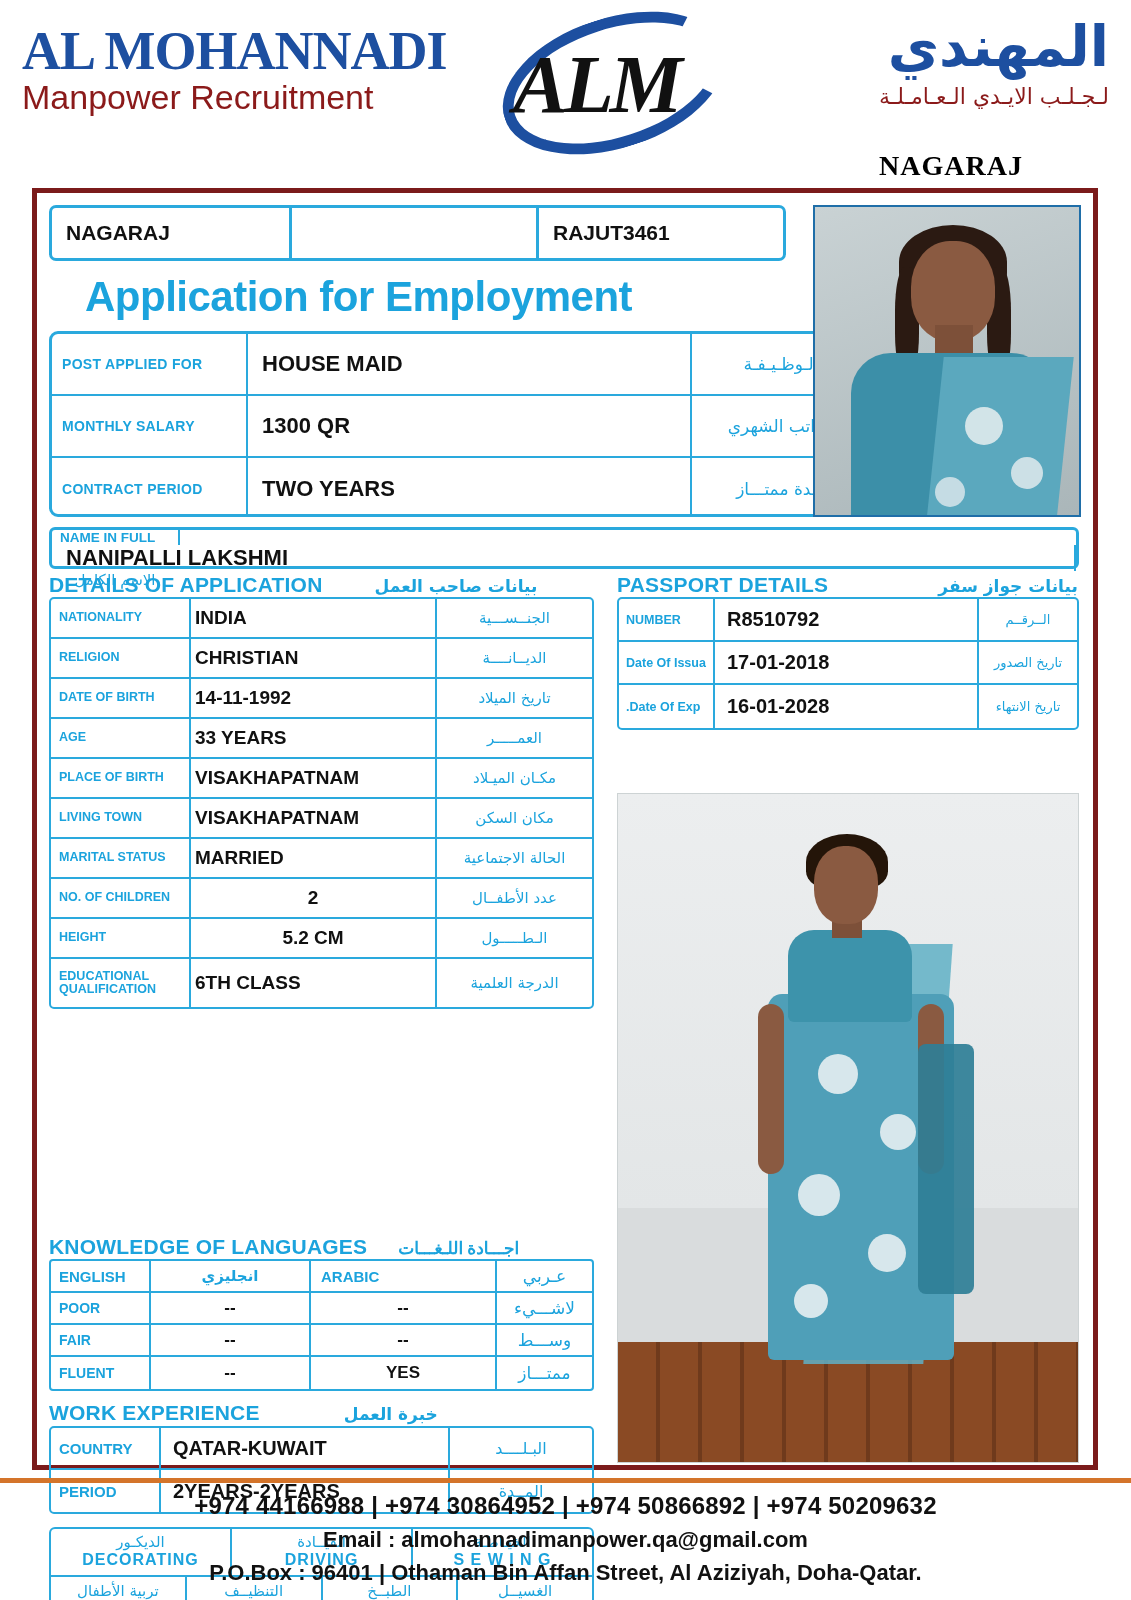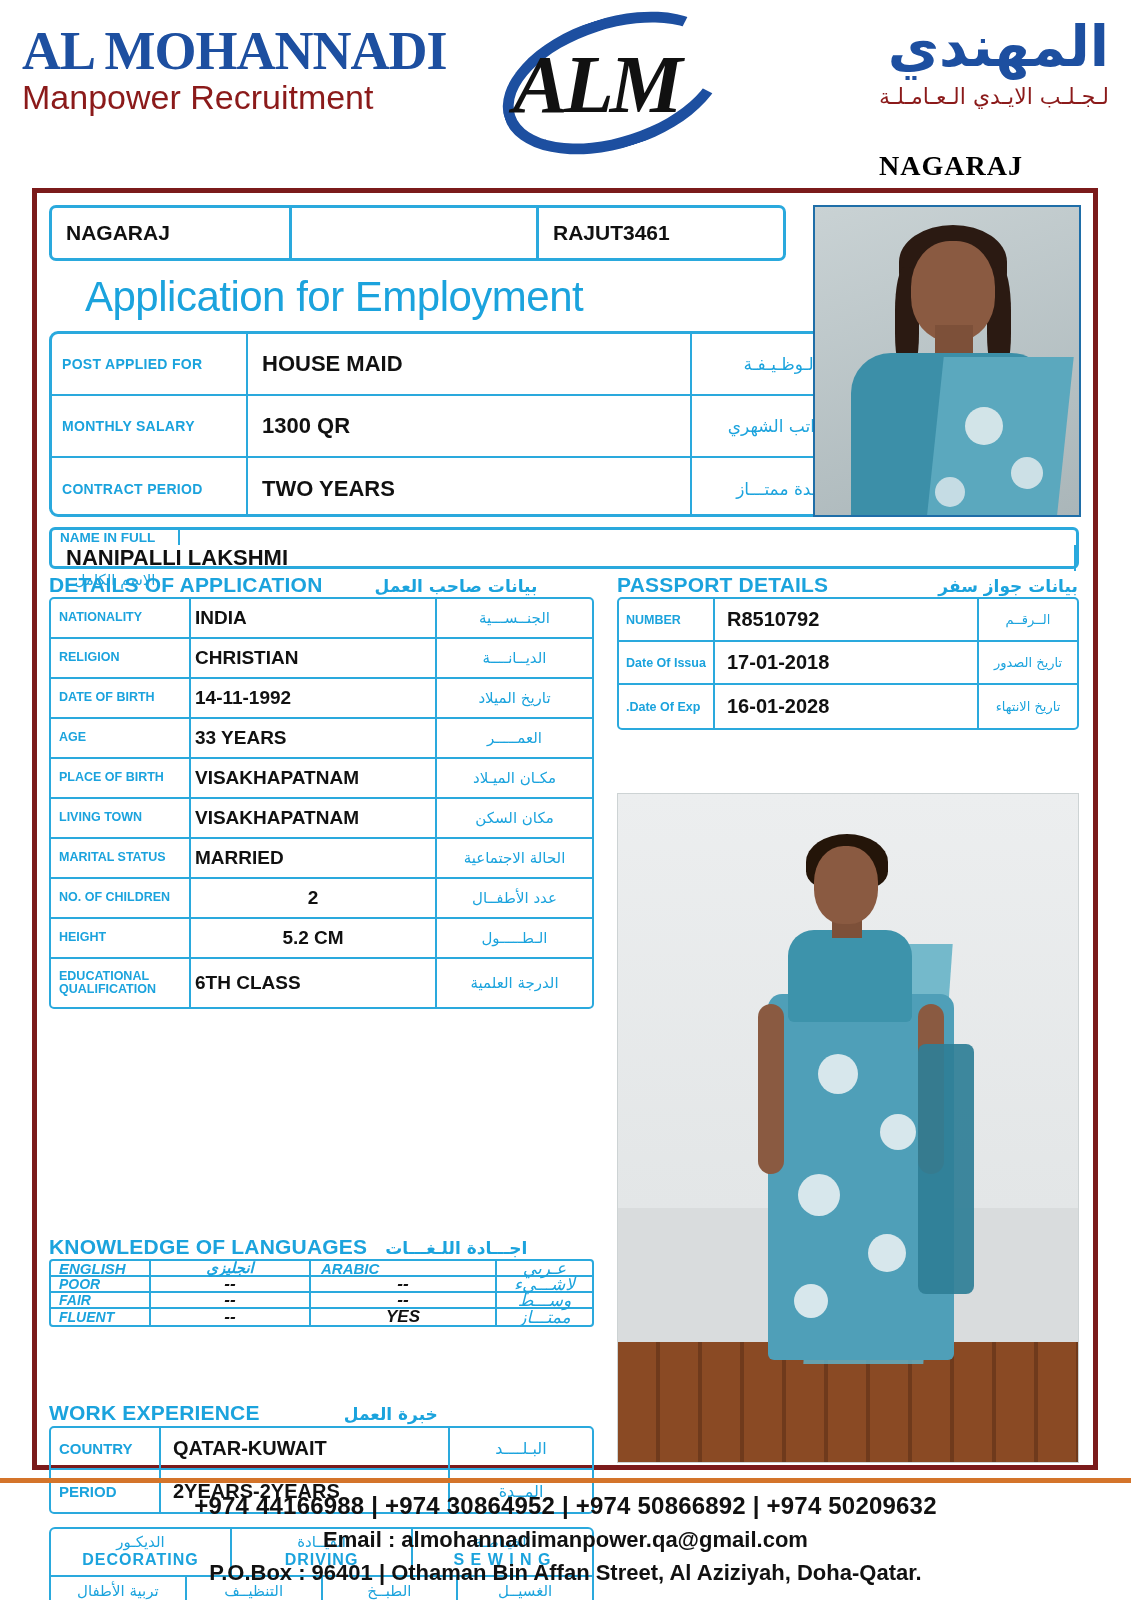--- a/index.html
+++ b/index.html
@@ -137,21 +137,21 @@
     color: #111;
   }
   .top-row .c1 { width: 240px; border-right: 3px solid #2aa9dd; }
   .top-row .c2 { width: 247px; border-right: 3px solid #2aa9dd; }
   .top-row .c3 { flex: 1; }
 
   .title-main {
     position: absolute;
     left: 48px; top: 80px;
     font-family: "Liberation Sans", sans-serif;
-    font-weight: normal;
+    font-weight: bold;
     font-size: 42px;
     color: #1ba3dd;
     letter-spacing: -0.5px;
   }
 
   
   .post-block {
     position: absolute;
     left: 12px; top: 138px;
     width: 824px; height: 186px;
@@ -317,21 +317,21 @@
 
   
   .lang-tbl {
     position: absolute;
     left: 12px; top: 1066px;
     width: 545px;
     border: 2px solid #2aa9dd;
     border-radius: 4px;
     overflow: hidden;
   }
-  .lang-tbl .row { display: flex; height: 16px; border-bottom: 2px solid #2aa9dd; font-style: italic; }
+  .lang-tbl .row { display: flex; height: 32px; border-bottom: 2px solid #2aa9dd; }
   .lang-tbl .row:last-child { border-bottom: none; }
   .lang-tbl .c { border-right: 2px solid #2aa9dd; display: flex; align-items: center; }
   .lang-tbl .c:last-child { border-right: none; }
   .lang-tbl .c-lbl { width: 100px; padding-left: 8px; font-size: 14px; font-weight: bold; color: #1ba3dd; }
   .lang-tbl .c-mid { width: 160px; justify-content: center; font-size: 17px; font-weight: bold; color: #111; }
   .lang-tbl .c-mid2 { width: 186px; justify-content: center; font-size: 17px; font-weight: bold; color: #111; }
   .lang-tbl .c-ar { flex: 1; justify-content: center; font-family: "DejaVu Sans", sans-serif; font-size: 17px; color: #1ba3dd; direction: rtl; }
   .lang-tbl .hdr .c-lbl { font-size: 15px; }
   .lang-tbl .hdr .c-mid { font-family: "DejaVu Sans", sans-serif; font-size: 15px; color: #1ba3dd; direction: rtl; }
   .lang-tbl .hdr .c-mid2 { font-size: 15px; color: #1ba3dd; justify-content: flex-start; padding-left: 10px; }
@@ -607,21 +607,21 @@
       <div class="ph pb-head"></div>
       <div class="ph pb-fl" style="left:200px;top:260px;width:40px;height:40px;"></div>
       <div class="ph pb-fl" style="left:262px;top:320px;width:36px;height:36px;"></div>
       <div class="ph pb-fl" style="left:180px;top:380px;width:42px;height:42px;"></div>
       <div class="ph pb-fl" style="left:250px;top:440px;width:38px;height:38px;"></div>
       <div class="ph pb-fl" style="left:176px;top:490px;width:34px;height:34px;"></div>
     </div>
 
     <div class="sec-head" style="left:12px; top:1042px;">
       <span>KNOWLEDGE OF LANGUAGES</span>
-      <span class="ar" style="margin-left:12px;">اجـــادة اللـغـــات</span>
+      <span class="ar" style="margin-left:25px;font-family:Liberation Serif, serif;">اجـــادة اللـغـــات</span>
     </div>
 
     <div class="lang-tbl">
       <div class="row hdr">
         <div class="c c-lbl">ENGLISH</div>
         <div class="c c-mid">انجليزي</div>
         <div class="c c-mid2">ARABIC</div>
         <div class="c c-ar">عـربي</div>
       </div>
       <div class="row">

